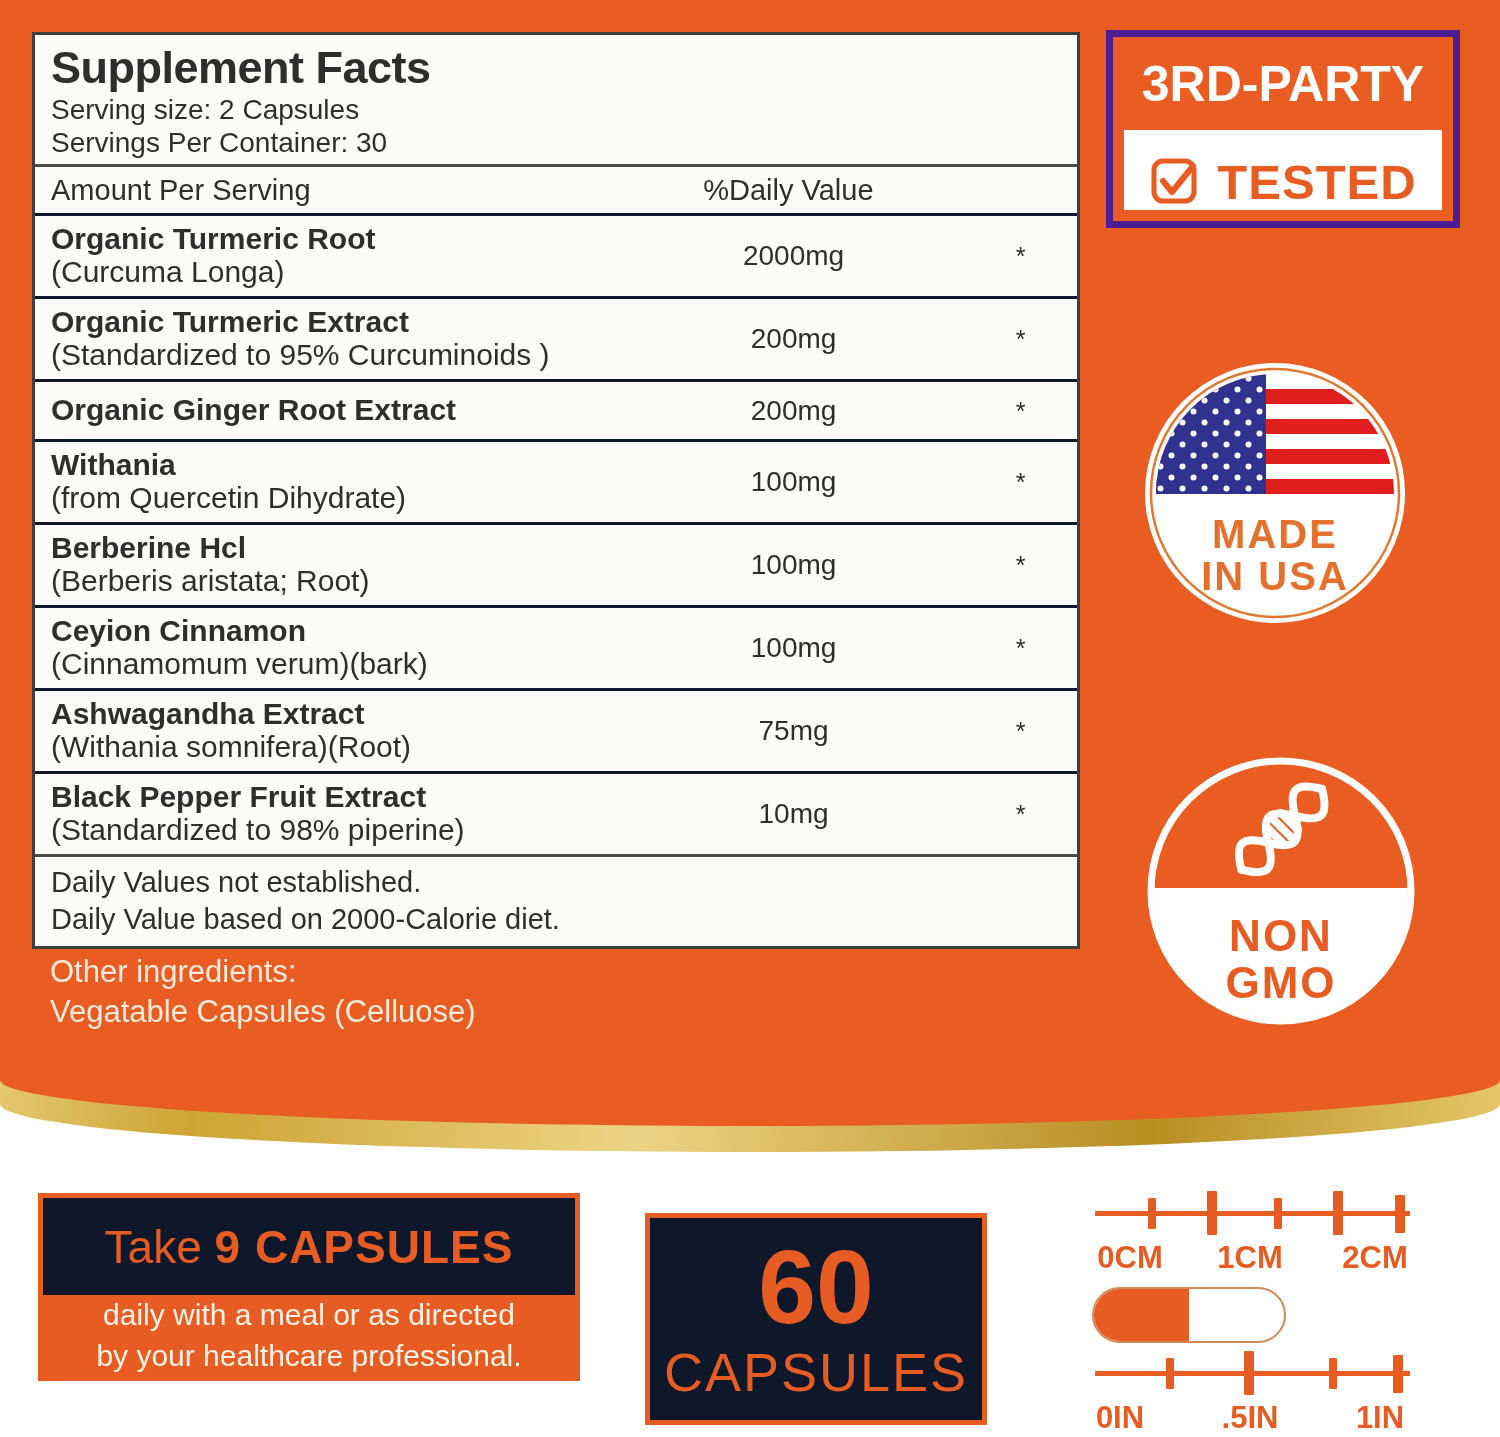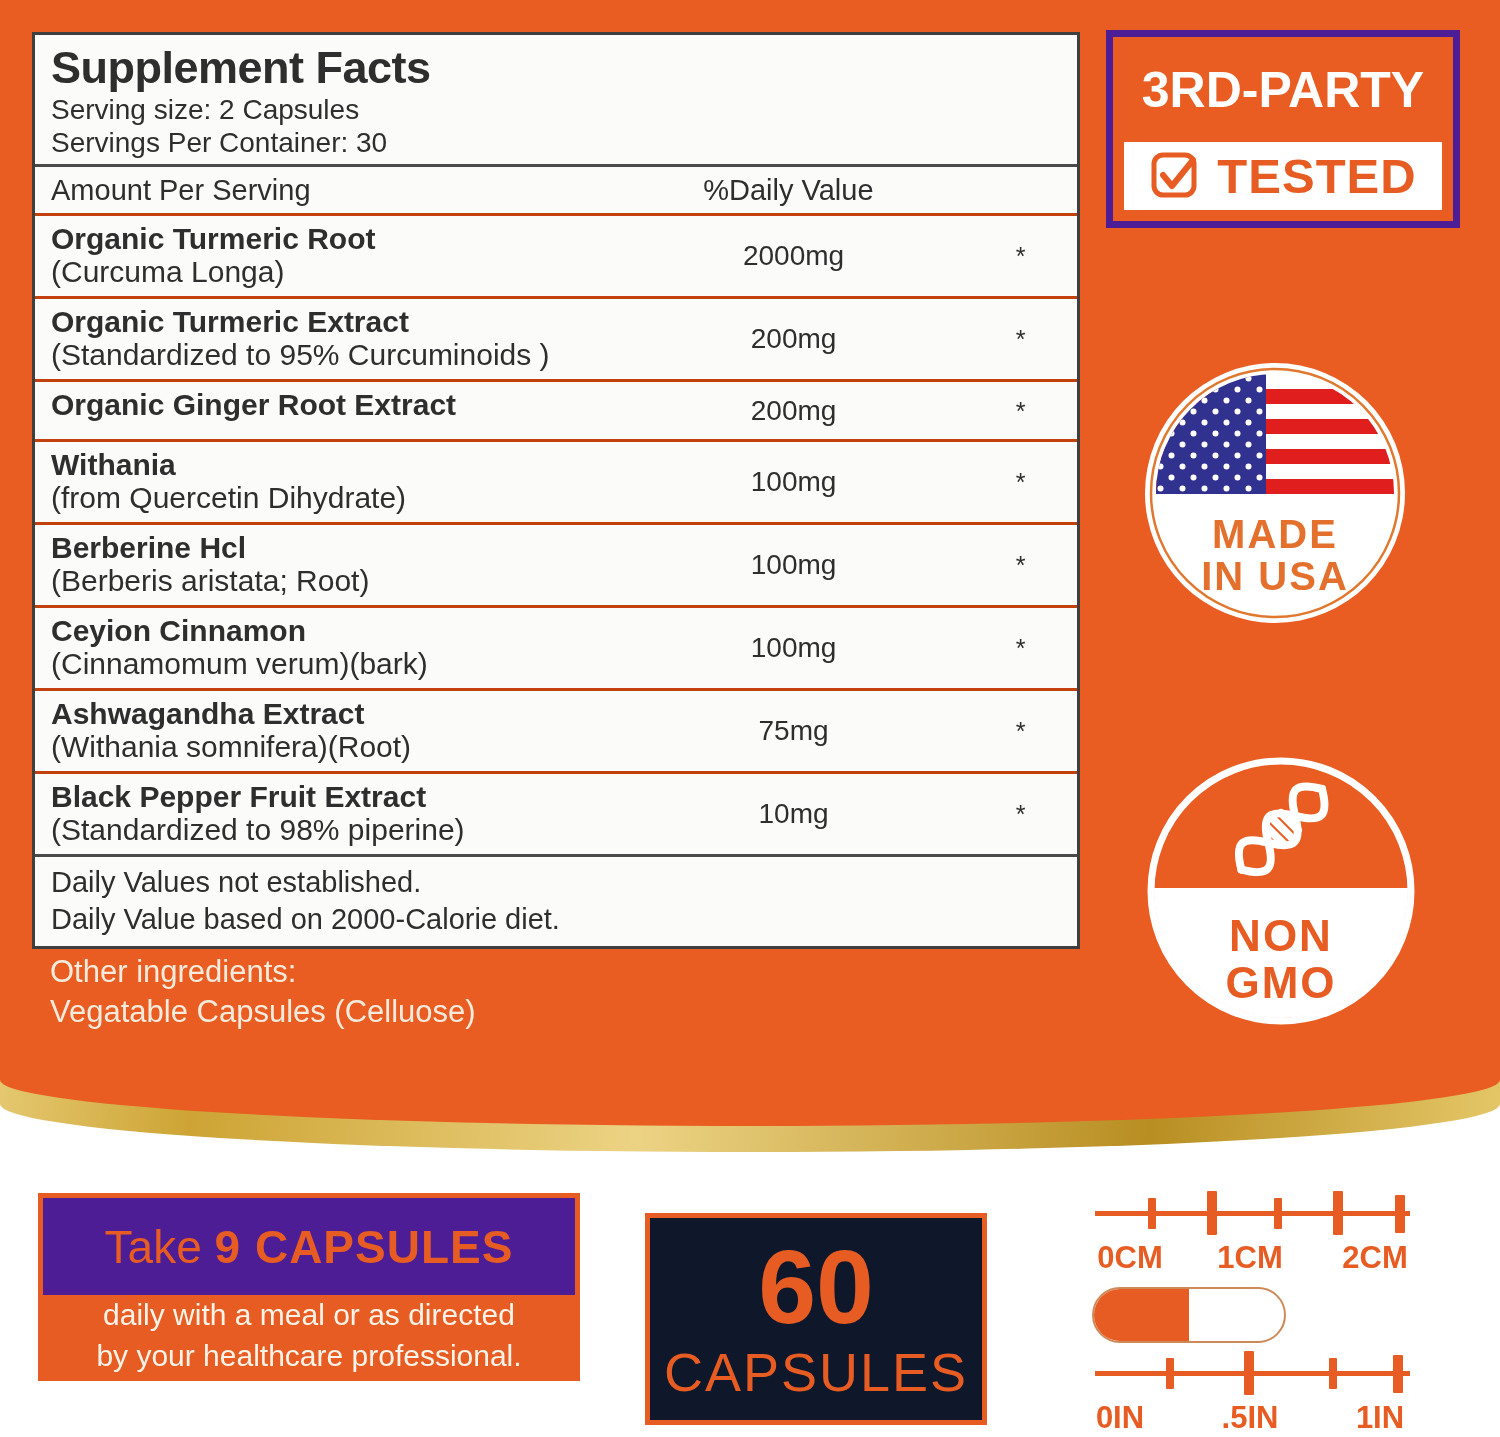--- a/index.html
+++ b/index.html
@@ -32,23 +32,23 @@
   .sf-title { font-size:45px; font-weight:bold; letter-spacing:-0.5px; line-height:1.12; }
   .sf-sub   { font-size:28px; line-height:1.18; }
   .sf-colhead { position:relative; border-top:3px solid #4a4a4a; height:49px; }
   .sf-colhead .amount-label {
     position:absolute; left:16px; top:50%; transform:translateY(-50%); font-size:29px;
   }
   .sf-colhead .dv-label {
     position:absolute; left:72.3%; top:50%; transform:translate(-50%,-50%); font-size:29px;
   }
   .sf-row {
-    position:relative; border-top:3px solid #c2410c;
+    position:relative; border-top:3px solid #0f172a;
     padding:6px 300px 8px 16px; min-height:60px;
-    display:flex; flex-direction:column; justify-content:space-between;
+    display:flex; flex-direction:column; justify-content:center;
   }
   .sf-name   { font-size:30px; font-weight:bold; line-height:1.1; }
   .sf-detail { font-size:30px; line-height:1.1; }
   .sf-detail:empty { display:none; }
   .sf-amount {
     position:absolute; left:72.8%; top:50%; transform:translate(-50%,-50%); font-size:28px;
   }
   .sf-star {
     position:absolute; left:94.6%; top:50%; transform:translate(-50%,-50%); font-size:25px;
   }
@@ -62,31 +62,31 @@
   .badge-3rd {
     position:absolute; left:1106px; top:30px; width:354px; height:198px;
     border:7px solid #4c1d95;
     display:flex; flex-direction:column;
   }
   .b3-title {
     flex:1; display:flex; align-items:center; justify-content:center;
     color:#ffffff; font-size:50px; font-weight:bold; letter-spacing:0px;
   }
   .b3-tested {
-    margin:0 11px 11px; height:68px; background:#ffffff;
-    display:flex; align-items:center; justify-content:center; gap:16px;
+    margin:0 11px 11px; height:80px; background:#ffffff;
+    display:flex; align-items:flex-end; justify-content:center; gap:16px;
   }
   .b3-tested .tested-text { color:#E75C23; font-size:49px; font-weight:bold; letter-spacing:1px; }
   
   .badge-usa { position:absolute; left:1144px; top:362px; width:262px; height:262px; }
   .badge-gmo { position:absolute; left:1144px; top:754px; width:274px; height:274px; }
   
   .dose-card {
     position:absolute; left:38px; top:1193px; width:542px; height:188px;
-    border:5px solid #E75C23; background:#4c1d95;
+    border:5px solid #E75C23; background:#0f172a;
     display:flex; flex-direction:column;
   }
   .dose-top {
     height:114px; display:flex; align-items:center; justify-content:center;
     color:#E75C23; font-size:46px; white-space:pre;
   }
   .dose-top b { font-weight:bold; letter-spacing:1px; }
   .dose-bottom {
     flex:1; background:#E75C23; color:#FDF4E9;
     display:flex; flex-direction:column; align-items:center; justify-content:center;

